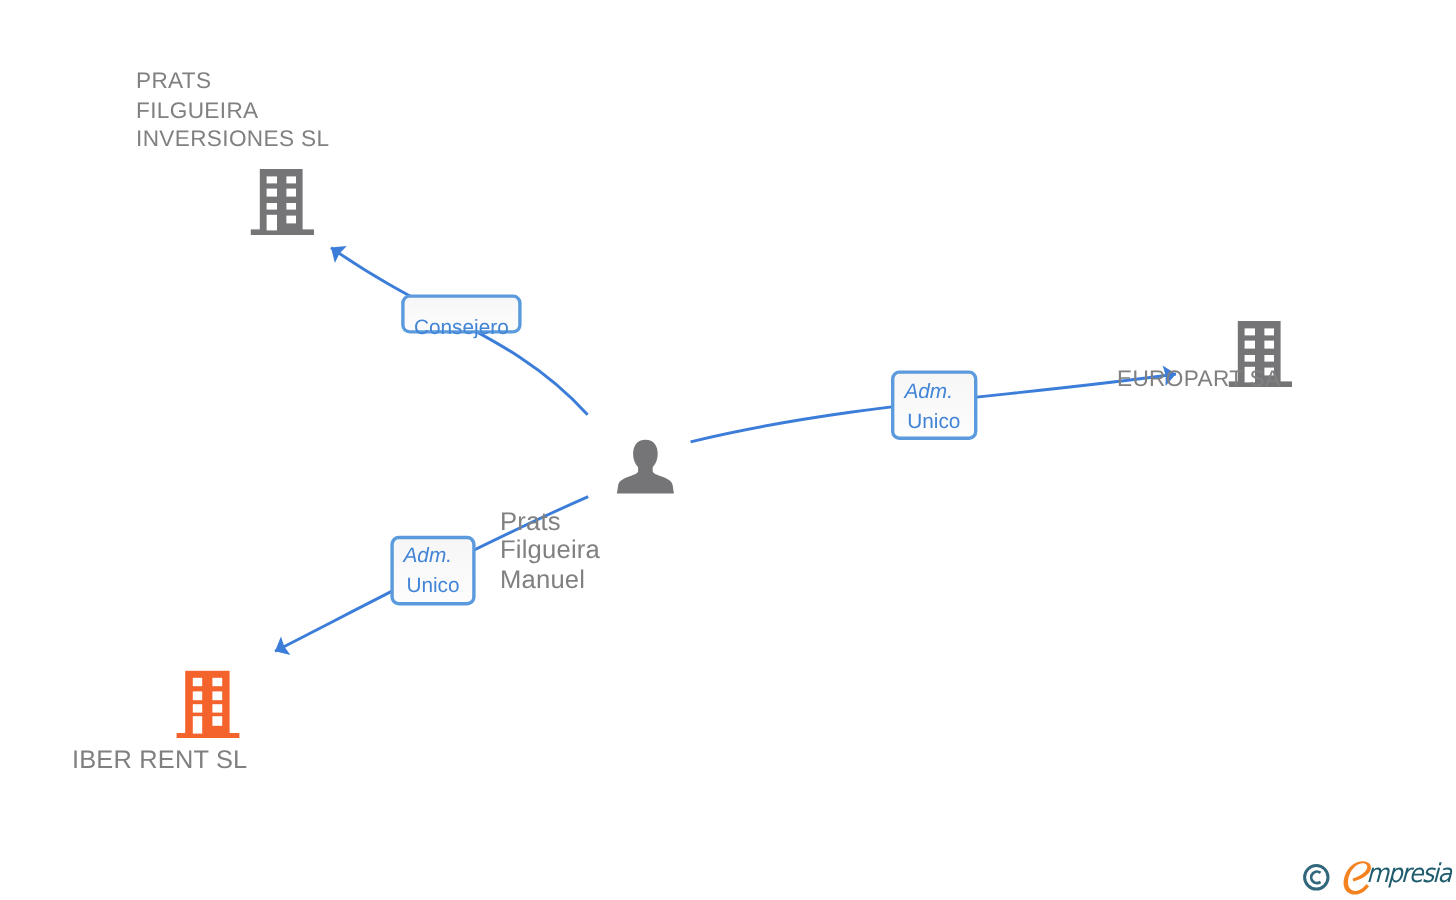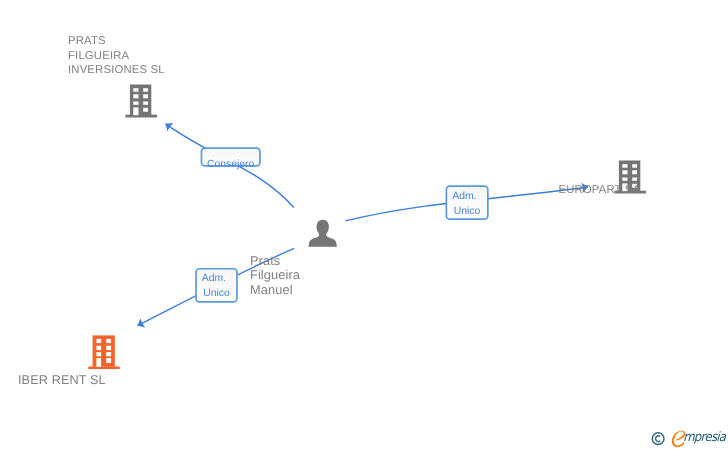--- a/index.html
+++ b/index.html
@@ -6,21 +6,21 @@
   html,body{margin:0;padding:0;background:#ffffff;}
   body{width:728px;height:450px;font-family:"Liberation Sans",sans-serif;overflow:hidden;-webkit-font-smoothing:antialiased;text-rendering:geometricPrecision;}
   #canvas{position:relative;width:728px;height:450px;background:#fff;}
   svg.edges{position:absolute;left:0;top:0;width:728px;height:450px;}
   .node-label{position:absolute;text-align:left;color:#808080;font-size:11.3px;line-height:14.6px;white-space:pre-line;letter-spacing:0.18px;}
   .edge-label{position:absolute;box-sizing:border-box;border:1.7px solid transparent;border-radius:4px;
     background:transparent;color:#4285d6;font-size:10.4px;line-height:15px;
     text-align:center;white-space:pre-line;display:flex;align-items:center;justify-content:center;}
   .edge-label .lbl{display:block;position:relative;top:0.6px;}
   .edge-label .lbl2{top:1.2px;left:0;}
-  .edge-label .lbl2 .ln1{display:block;position:relative;left:-2.6px;}
+  .edge-label .lbl2 .ln1{display:block;position:relative;left:-2.6px;font-style:italic;}
   .edge-label .lbl2 .ln2{display:block;text-align:center;}
   .icon{position:absolute;}
   .wm{position:absolute;}
   .sr{position:absolute;width:1px;height:1px;overflow:hidden;clip-path:inset(50%);white-space:nowrap;}
 </style>
 </head>
 <body>
 
 <div id="canvas">
 
@@ -106,21 +106,21 @@
     <path fill="#757577" d="M11.05 13.0 L 11.05 16.6 C 11.05 17.55 9.1 18.35 6.9 19.1 C 4.1 20.05 1.5 21.3 1.1 23.5 L 0.45 27.75 L 28.95 27.75 L 28.3 23.5 C 27.9 21.3 25.3 20.05 22.5 19.1 C 20.3 18.35 18.35 17.55 18.35 16.6 L 18.35 13.0 Z"></path>
   </svg>
 
   <div class="node-label" style="left:68px;top:34px;width:140px;">PRATS
 FILGUEIRA
 INVERSIONES SL</div>
   <div class="node-label" style="left:558.5px;top:139px;width:140px;margin-top:44px;">EUROPART SA</div>
   <div class="node-label" style="left:250px;top:253.7px;width:140px;font-size:12.8px;line-height:14.75px;letter-spacing:0.1px;">Prats
 Filgueira
 Manuel</div>
-  <div class="node-label" style="left:18px;top:372.5px;width:140px;font-size:12.7px;letter-spacing:0.1px;">IBER RENT SL</div>
+  <div class="node-label" style="left:36px;top:372.5px;width:140px;font-size:12.7px;letter-spacing:0.1px;">IBER RENT SL</div>
 
   <div class="wm" style="left:648px;top:426px;width:80px;height:24px;">
     <svg width="80" height="24" viewBox="0 0 80 24" style="position:absolute;left:0;top:0;overflow:visible;">
       <g>
         <circle cx="10.15" cy="12.65" r="5.85" fill="none" stroke="#31687c" stroke-width="1.5"></circle>
         <path d="M 12.25 10.45 A 2.85 2.85 0 1 0 12.25 14.9" fill="none" stroke="#31687c" stroke-width="1.4" stroke-linecap="butt"></path>
       </g>
       <g transform="translate(0.6,1.0)">
         <path d="M 35.05 4.1 C 31.3 2.65 26.6 5.1 24.45 9.35 C 22.1 14.0 23.05 18.75 26.85 20.0
                  C 30.25 21.1 33.9 19.05 35.9 16.15 L 34.5 15.05 C 32.9 17.45 30.15 19.1 27.85 18.3

